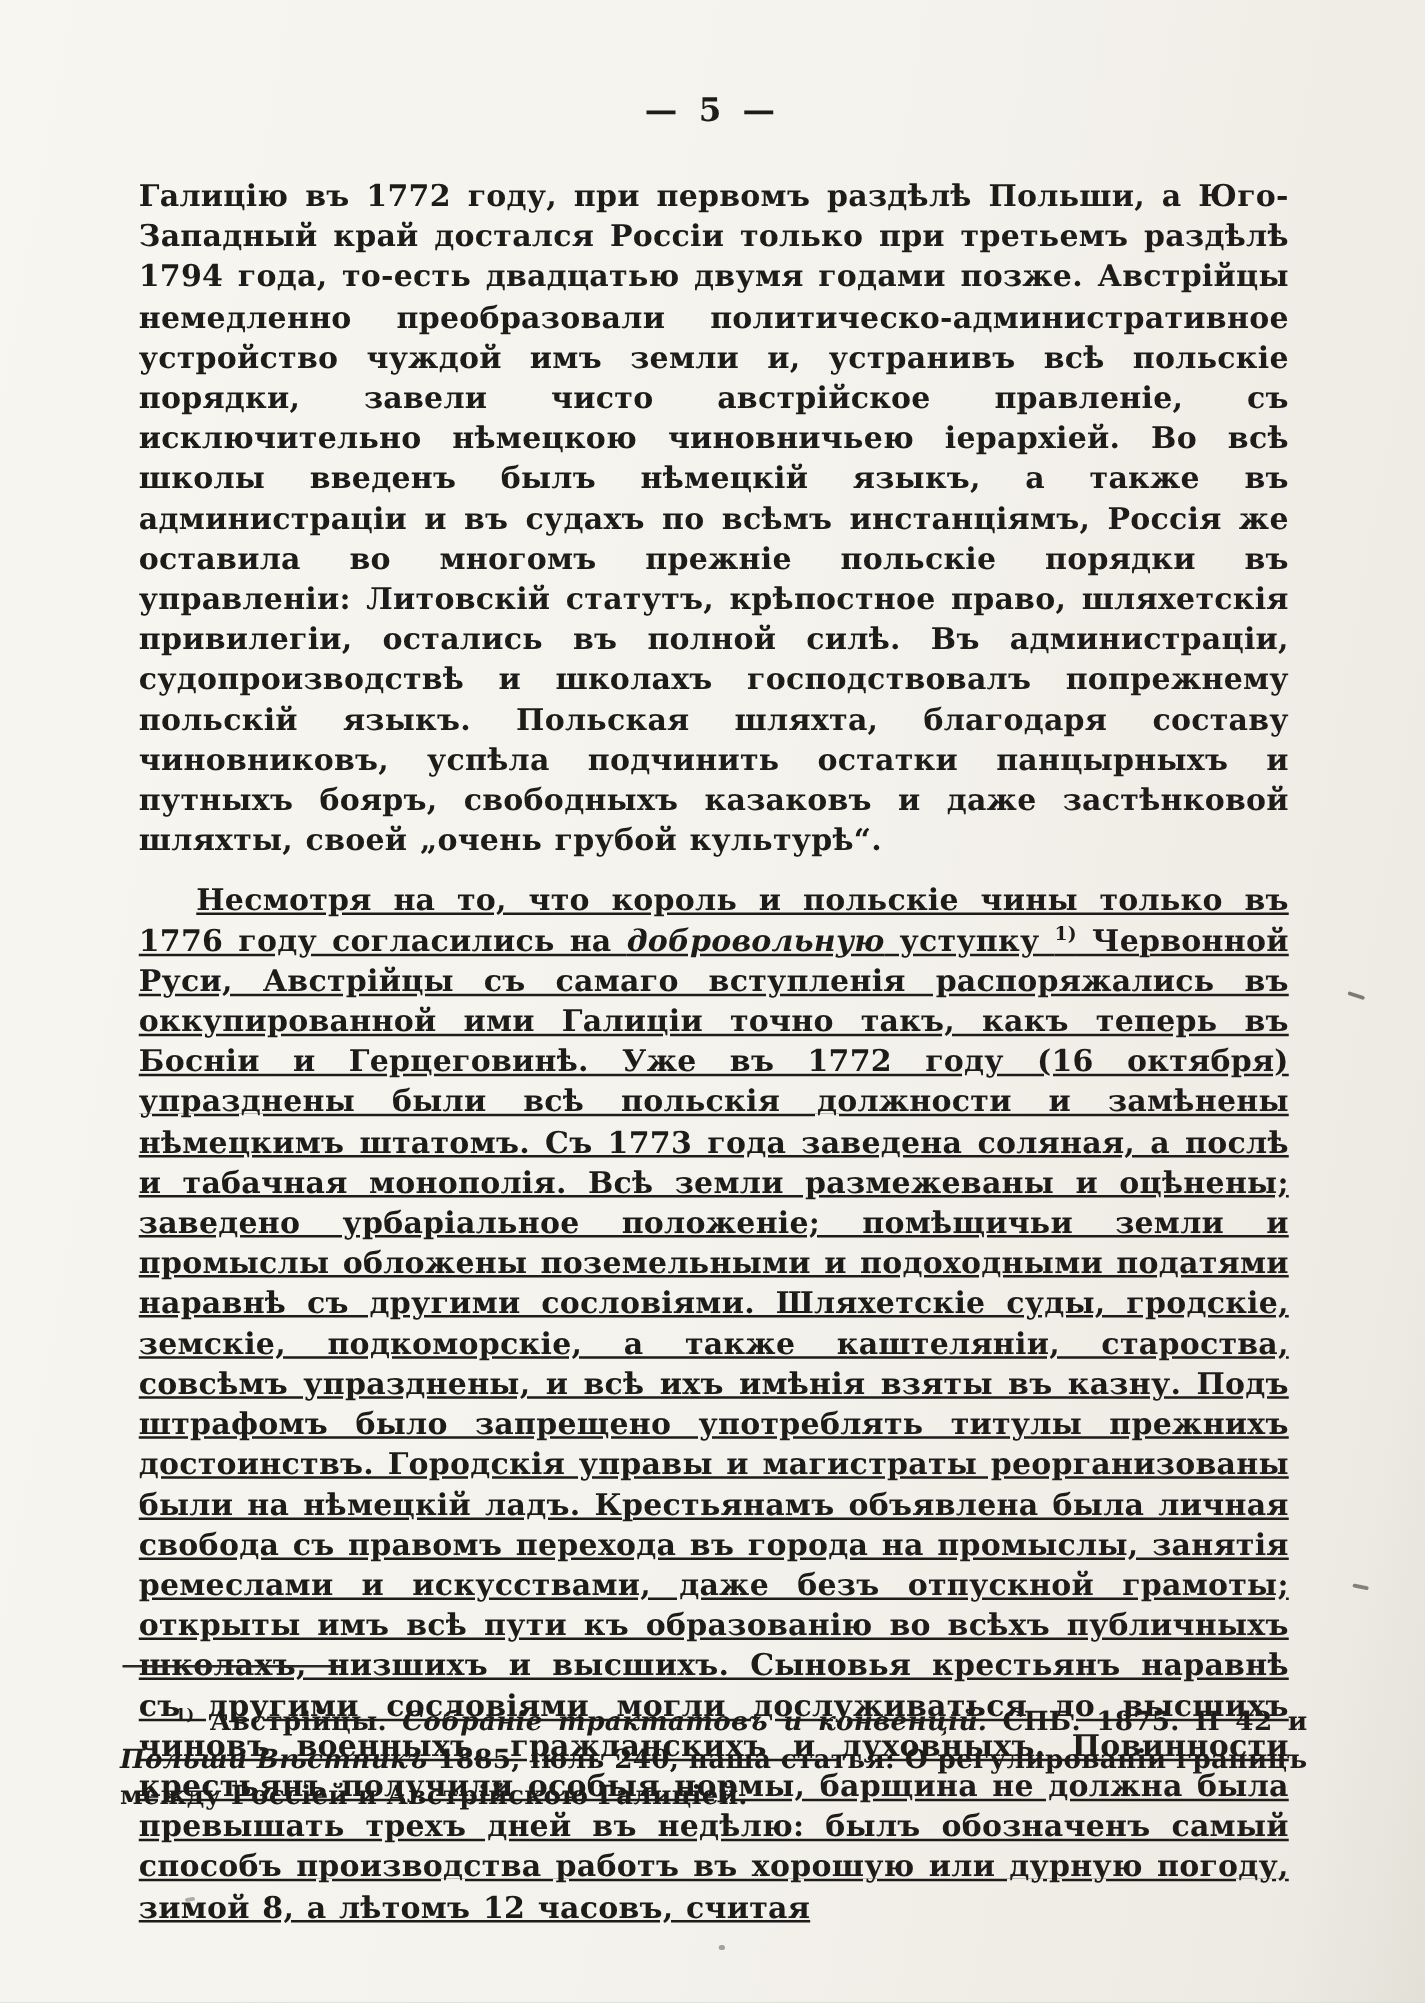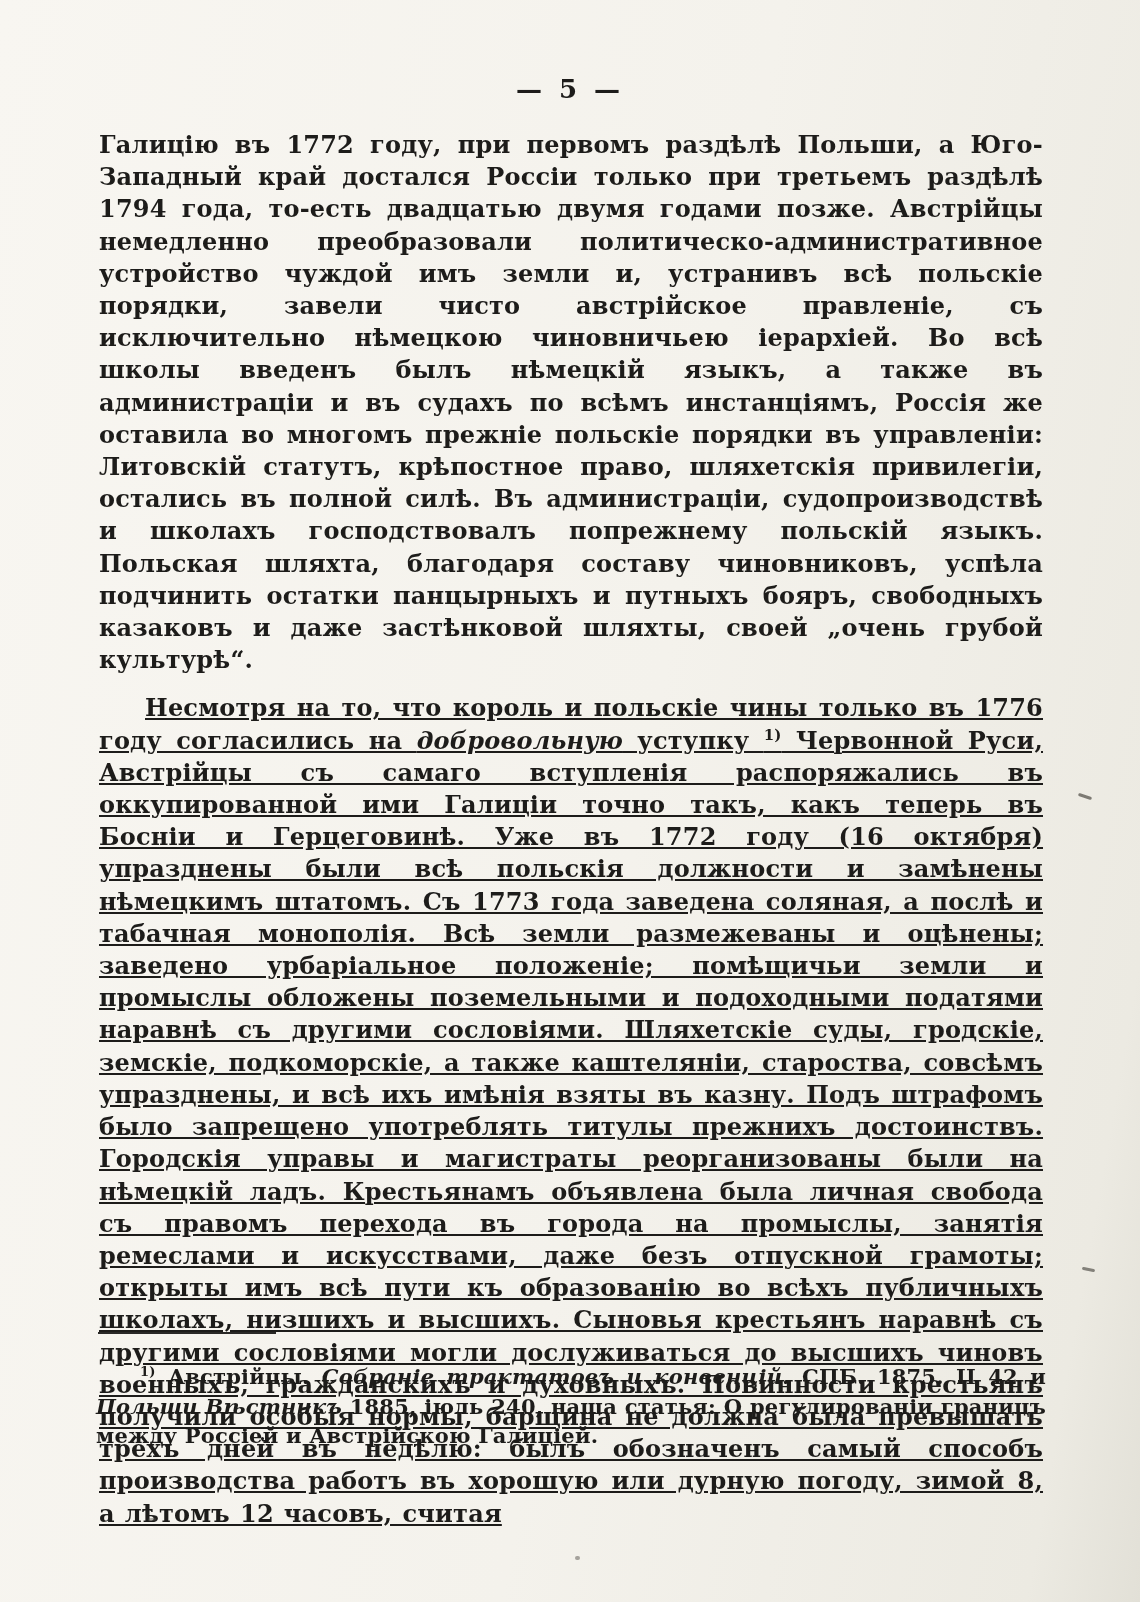--- a/index.html
+++ b/index.html
@@ -28,21 +28,21 @@
   }
 
   .text-block {
     position: absolute;
     top: 126px;
     left: 96px;
     width: 950px;
   }
 
   .body-par {
-    margin: 3px;
+    margin: 15px;
     font-size: 24px;
     font-weight: bold;
     line-height: 32.2px;
     text-align: justify;
     letter-spacing: 0.2px;
     word-spacing: 1.5px;
   }
 
   .body-par.second {
     margin-top: 16px;

